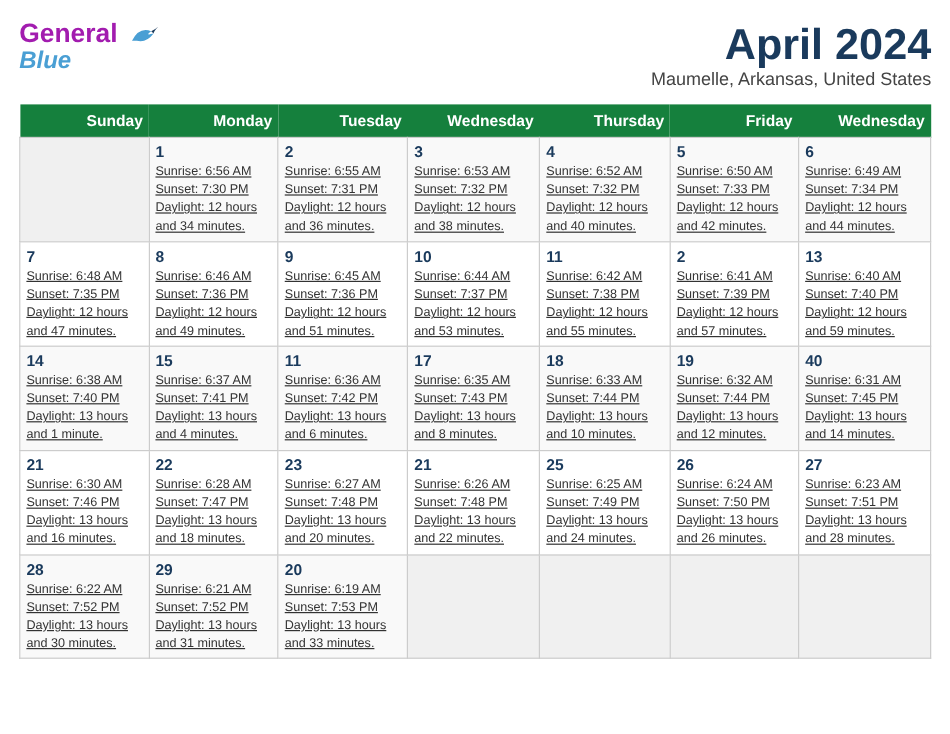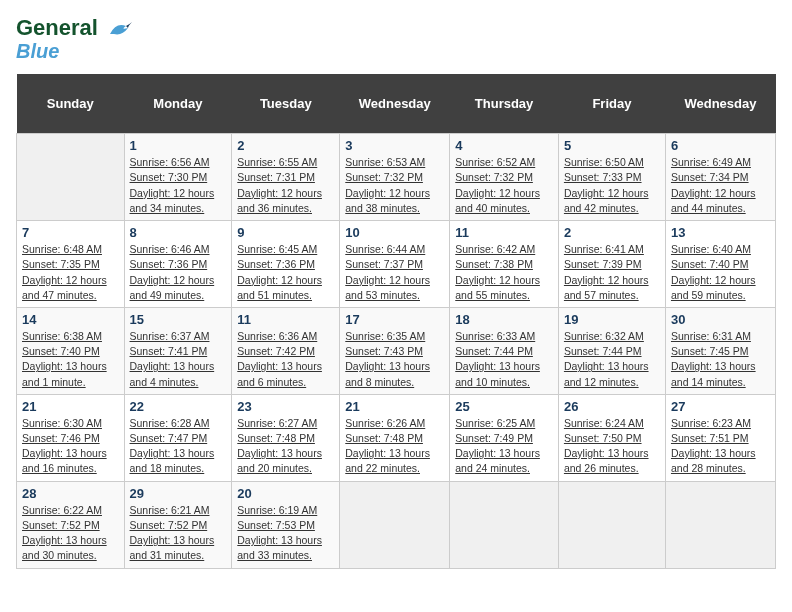--- a/index.html
+++ b/index.html
@@ -21,45 +21,45 @@
       flex-direction: column;
       align-items: flex-start;
     }
     .logo-text {
       font-size: 22px;
       font-weight: bold;
       color: #1a3a5c;
       line-height: 1.1;
     }
     .logo-text span {
-      color: #14532d;
+      color: #a21caf;
     }
     .title-block {
       text-align: right;
     }
     .title-block h1 {
       font-size: 36px;
       color: #1a3a5c;
       font-weight: bold;
     }
     .title-block h2 {
       font-size: 15px;
       color: #444;
       font-weight: normal;
     }
     table {
       width: 100%;
       border-collapse: collapse;
       font-size: 11px;
     }
     thead tr th {
-      background: #404040;
+      background: #15803d;
       color: #fff;
-      text-align: center;
-      padding: 22px 5px;
+      text-align: right;
+      padding: 6px 5px;
       font-size: 13px;
       font-weight: bold;
     }
     tbody tr td {
       border: 1px solid #ccc;
       vertical-align: top;
       padding: 4px 5px;
       min-height: 70px;
       color: #333;
       width: 113px;
@@ -96,20 +96,24 @@
       <span class="logo-text">
         <span>General</span>
         <svg style="display:inline;vertical-align:middle;margin-left:2px;" width="28" height="18" viewBox="0 0 28 18">
           <path d="M4,14 Q10,2 20,6 Q14,10 22,8 Q16,16 8,14 Z" fill="#4a9fd4"></path>
           <path d="M20,6 Q24,4 26,2 Q22,6 22,8 Z" fill="#1a3a5c"></path>
         </svg>
       </span>
     </div>
     <span class="logo-text" style="color:#4a9fd4;font-size:20px;font-style:italic;">Blue</span>
   </div>
+  <div class="title-block">
+    <h1>April 2024</h1>
+    <h2>Maumelle, Arkansas, United States</h2>
+  </div>
 </div>
 
 <table>
   <thead>
     <tr>
 
     <th>Sunday</th>
         <th>Monday</th>
         <th>Tuesday</th>
         <th>Wednesday</th>
@@ -137,21 +141,21 @@
         <td><span class="day-num">2</span><span class="day-info">Sunrise: 6:41 AM<br>Sunset: 7:39 PM<br>Daylight: 12 hours and 57 minutes.</span></td>
         <td><span class="day-num">13</span><span class="day-info">Sunrise: 6:40 AM<br>Sunset: 7:40 PM<br>Daylight: 12 hours and 59 minutes.</span></td>
       </tr>
       <tr>
         <td><span class="day-num">14</span><span class="day-info">Sunrise: 6:38 AM<br>Sunset: 7:40 PM<br>Daylight: 13 hours and 1 minute.</span></td>
         <td><span class="day-num">15</span><span class="day-info">Sunrise: 6:37 AM<br>Sunset: 7:41 PM<br>Daylight: 13 hours and 4 minutes.</span></td>
         <td><span class="day-num">11</span><span class="day-info">Sunrise: 6:36 AM<br>Sunset: 7:42 PM<br>Daylight: 13 hours and 6 minutes.</span></td>
         <td><span class="day-num">17</span><span class="day-info">Sunrise: 6:35 AM<br>Sunset: 7:43 PM<br>Daylight: 13 hours and 8 minutes.</span></td>
         <td><span class="day-num">18</span><span class="day-info">Sunrise: 6:33 AM<br>Sunset: 7:44 PM<br>Daylight: 13 hours and 10 minutes.</span></td>
         <td><span class="day-num">19</span><span class="day-info">Sunrise: 6:32 AM<br>Sunset: 7:44 PM<br>Daylight: 13 hours and 12 minutes.</span></td>
-        <td><span class="day-num">30</span><span class="day-info">Sunrise: 6:31 AM<br>Sunset: 7:45 PM<br>Daylight: 13 hours and 14 minutes.</span></td>
+        <td><span class="day-num">40</span><span class="day-info">Sunrise: 6:31 AM<br>Sunset: 7:45 PM<br>Daylight: 13 hours and 14 minutes.</span></td>
       </tr>
       <tr>
         <td><span class="day-num">21</span><span class="day-info">Sunrise: 6:30 AM<br>Sunset: 7:46 PM<br>Daylight: 13 hours and 16 minutes.</span></td>
         <td><span class="day-num">22</span><span class="day-info">Sunrise: 6:28 AM<br>Sunset: 7:47 PM<br>Daylight: 13 hours and 18 minutes.</span></td>
         <td><span class="day-num">23</span><span class="day-info">Sunrise: 6:27 AM<br>Sunset: 7:48 PM<br>Daylight: 13 hours and 20 minutes.</span></td>
         <td><span class="day-num">21</span><span class="day-info">Sunrise: 6:26 AM<br>Sunset: 7:48 PM<br>Daylight: 13 hours and 22 minutes.</span></td>
         <td><span class="day-num">25</span><span class="day-info">Sunrise: 6:25 AM<br>Sunset: 7:49 PM<br>Daylight: 13 hours and 24 minutes.</span></td>
         <td><span class="day-num">26</span><span class="day-info">Sunrise: 6:24 AM<br>Sunset: 7:50 PM<br>Daylight: 13 hours and 26 minutes.</span></td>
         <td><span class="day-num">27</span><span class="day-info">Sunrise: 6:23 AM<br>Sunset: 7:51 PM<br>Daylight: 13 hours and 28 minutes.</span></td>
       </tr>

